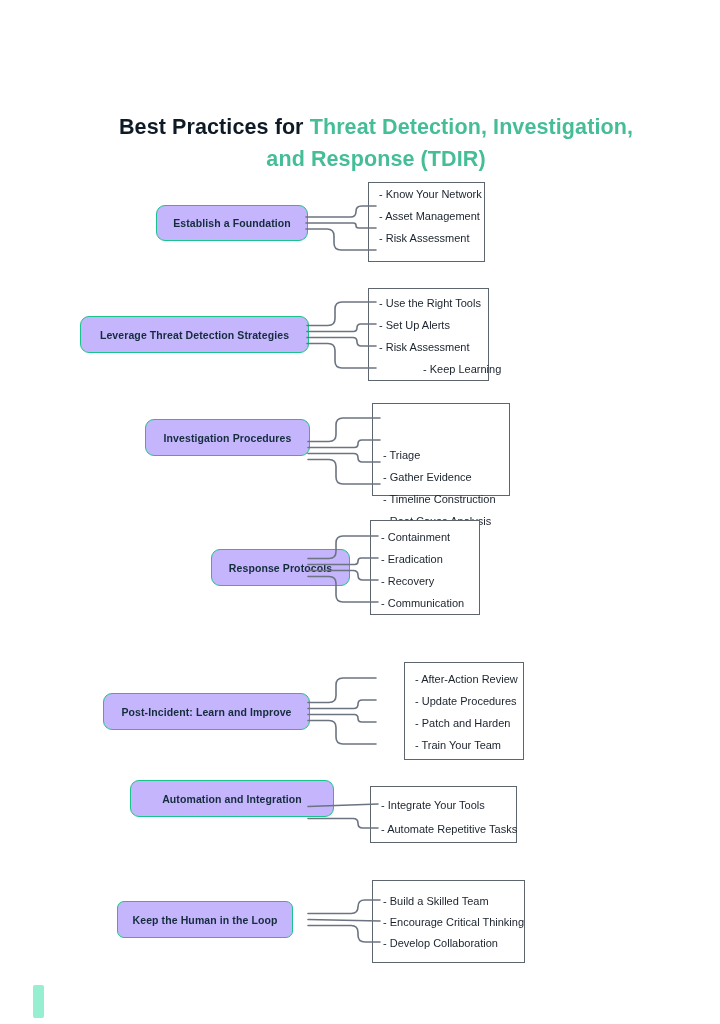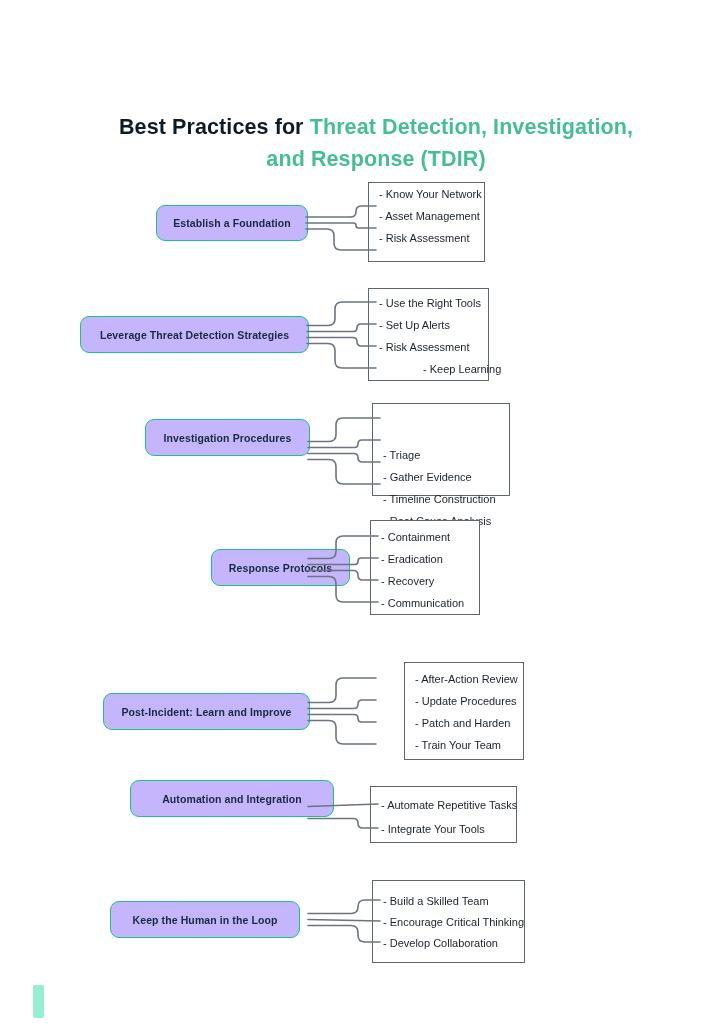--- a/index.html
+++ b/index.html
@@ -100,24 +100,24 @@
       <div class="rbox" style="left: 368px; top: 662px; width: 120px; height: 98px; padding-top: 5px; margin-left: 36px;">
         <div class="item" style="height: 22px; line-height: 22px;"><span>- </span><span>After-Action Review</span></div>
         <div class="item" style="height: 22px; line-height: 22px;"><span>- </span><span>Update Procedures</span></div>
         <div class="item" style="height: 22px; line-height: 22px;"><span>- </span><span>Patch and Harden</span></div>
         <div class="item" style="height: 22px; line-height: 22px;"><span>- </span><span>Train Your Team</span></div>
       </div>
       <div class="gbox" style="left: 130px; top: 780px; width: 204px; height: 37px;">
         <span>Automation and Integration</span>
       </div>
       <div class="rbox" style="left: 370px; top: 786px; width: 147px; height: 57px; padding-top: 6px;">
+        <div class="item" style="height: 24px; line-height: 24px;"><span>- </span><span>Integrate Your Tools</span></div>
         <div class="item" style="height: 24px; line-height: 24px;"><span>- </span><span>Automate Repetitive Tasks</span></div>
-        <div class="item" style="height: 24px; line-height: 24px;"><span>- </span><span>Integrate Your Tools</span></div>
       </div>
-      <div class="gbox" style="left: 110px; top: 901px; width: 190px; height: 37px;">
+      <div class="gbox" style="left: 117px; top: 901px; width: 176px; height: 37px; border-radius: 7px;">
         <span>Keep the Human in the Loop</span>
       </div>
       <div class="rbox" style="left: 372px; top: 880px; width: 153px; height: 83px; padding-top: 9.5px;">
         <div class="item" style="height: 21px; line-height: 21px;"><span>- </span><span>Build a Skilled Team</span></div>
         <div class="item" style="height: 21px; line-height: 21px;"><span>- </span><span>Encourage Critical Thinking</span></div>
         <div class="item" style="height: 21px; line-height: 21px;"><span>- </span><span>Develop Collaboration</span></div>
       </div>
     </div>
 
   <div class="green-mark"></div>

